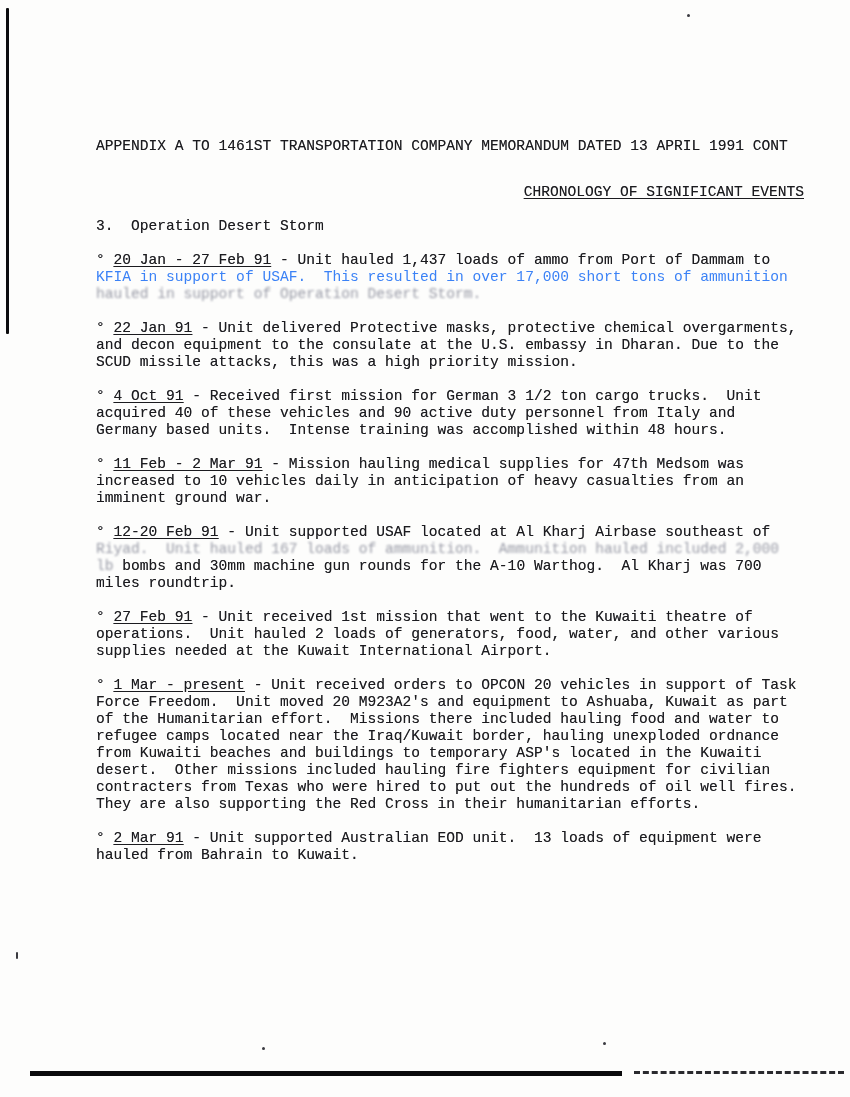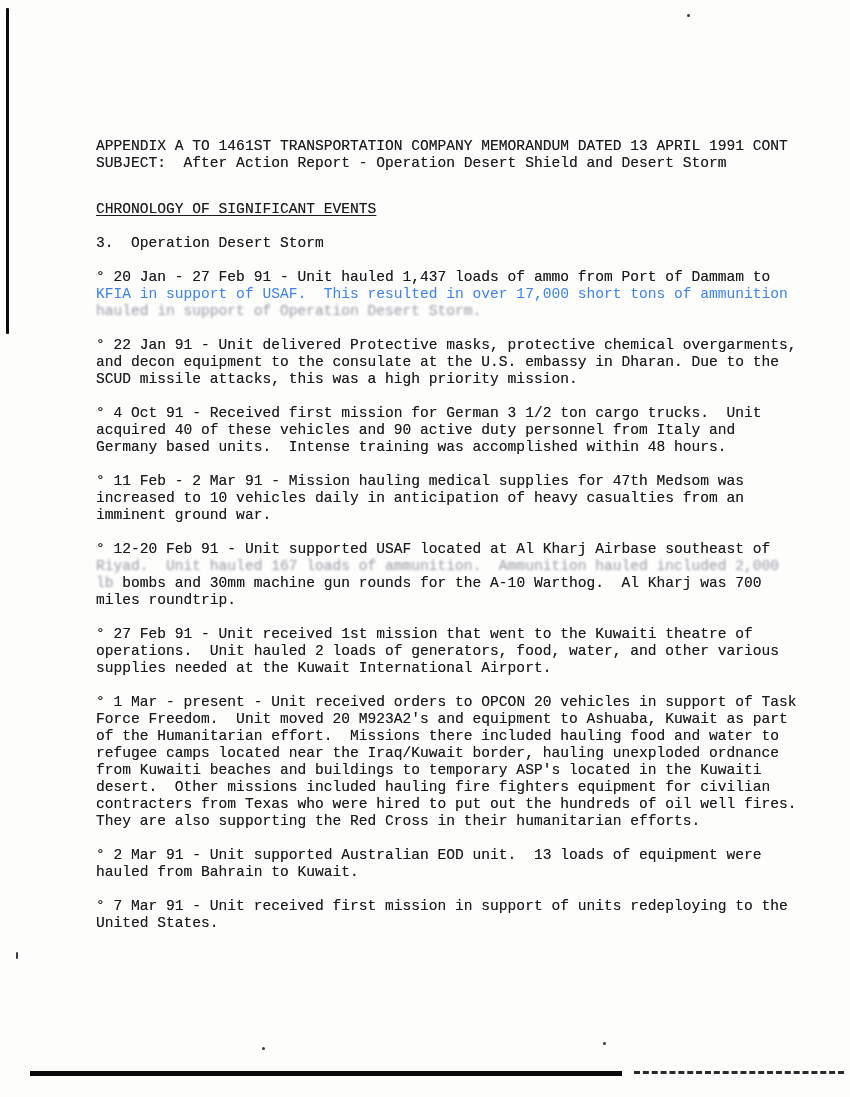--- a/index.html
+++ b/index.html
@@ -18,29 +18,29 @@
     position:absolute;
     left:96px;top:98px;width:708px;
     font-size:14.6px;line-height:17px;
     color:#1b1b1f;
     text-shadow:0 0 .4px rgba(20,20,25,.55);
     margin-top:40px;
   }
   .content p{margin:0;white-space:pre-wrap;word-break:normal;}
   .hdr-line{margin:0;}
   .doc-title{
-    text-align:left;
+    text-align:right;
     margin-top:29px !important;
     margin-bottom:17px !important;
   }
   .doc-title span{text-decoration:underline;text-underline-offset:2px;}
   .section-heading{margin-bottom:17px !important;}
   .entry{margin-bottom:17px !important;}
   .entry:last-child{margin-bottom:0 !important;}
-  .date{text-underline-offset:2px;}
+  .date{text-decoration:underline;text-underline-offset:2px;}
   .seg-normal{}
   .seg-faded{color:#3b82f6;filter:blur(.45px);text-shadow:none;}
   .seg-smudged{color:#989aa6;filter:blur(1px);text-shadow:none;}
   .edge-line{
     position:absolute;left:6px;top:8px;width:3px;height:326px;
     background:#0c0c0e;border-radius:1px;
   }
   .bottom-bar{
     position:absolute;left:30px;top:1071px;width:592px;height:5px;
     background:#0a0a0c;
@@ -57,36 +57,34 @@
 </style>
 </head>
 <body>
 
 <div class="page">
 
   <div class="edge-line"></div>
 
   <div class="content">
     <p class="hdr-line">APPENDIX A TO 1461ST TRANSPORTATION COMPANY MEMORANDUM DATED 13 APRIL 1991 CONT</p>
-    <p class="hdr-line">SUBJECT:  After Action Report - Operation Desert Shield and Desert Storm</p>
 
     <p class="doc-title"><span>CHRONOLOGY OF SIGNIFICANT EVENTS</span></p>
 
     <p class="section-heading">3.  Operation Desert Storm</p>
 
     <div id="entries">
         <p class="entry"><span class="bullet">° </span><span class="date">20 Jan - 27 Feb 91</span><span class="seg-normal"> - Unit hauled 1,437 loads of ammo from Port of Dammam to </span><span class="seg-faded">KFIA in support of USAF.  This resulted in over 17,000 short tons of ammunition </span><span class="seg-smudged">hauled in support of Operation Desert Storm.</span></p>
         <p class="entry"><span class="bullet">° </span><span class="date">22 Jan 91</span><span class="seg-normal"> - Unit delivered Protective masks, protective chemical overgarments, and decon equipment to the consulate at the U.S. embassy in Dharan. Due to the SCUD missile attacks, this was a high priority mission.</span></p>
         <p class="entry"><span class="bullet">° </span><span class="date">4 Oct 91</span><span class="seg-normal"> - Received first mission for German 3 1/2 ton cargo trucks.  Unit acquired 40 of these vehicles and 90 active duty personnel from Italy and Germany based units.  Intense training was accomplished within 48 hours.</span></p>
         <p class="entry"><span class="bullet">° </span><span class="date">11 Feb - 2 Mar 91</span><span class="seg-normal"> - Mission hauling medical supplies for 47th Medsom was increased to 10 vehicles daily in anticipation of heavy casualties from an imminent ground war.</span></p>
         <p class="entry"><span class="bullet">° </span><span class="date">12-20 Feb 91</span><span class="seg-normal"> - Unit supported USAF located at Al Kharj Airbase southeast of </span><span class="seg-smudged">Riyad.  Unit hauled 167 loads of ammunition.  Ammunition hauled included 2,000 lb </span><span class="seg-normal">bombs and 30mm machine gun rounds for the A-10 Warthog.  Al Kharj was 700 miles roundtrip.</span></p>
         <p class="entry"><span class="bullet">° </span><span class="date">27 Feb 91</span><span class="seg-normal"> - Unit received 1st mission that went to the Kuwaiti theatre of operations.  Unit hauled 2 loads of generators, food, water, and other various supplies needed at the Kuwait International Airport.</span></p>
         <p class="entry"><span class="bullet">° </span><span class="date">1 Mar - present</span><span class="seg-normal"> - Unit received orders to OPCON 20 vehicles in support of Task Force Freedom.  Unit moved 20 M923A2's and equipment to Ashuaba, Kuwait as part of the Humanitarian effort.  Missions there included hauling food and water to refugee camps located near the Iraq/Kuwait border, hauling unexploded ordnance from Kuwaiti beaches and buildings to temporary ASP's located in the Kuwaiti desert.  Other missions included hauling fire fighters equipment for civilian contracters from Texas who were hired to put out the hundreds of oil well fires. They are also supporting the Red Cross in their humanitarian efforts.</span></p>
         <p class="entry"><span class="bullet">° </span><span class="date">2 Mar 91</span><span class="seg-normal"> - Unit supported Australian EOD unit.  13 loads of equipment were hauled from Bahrain to Kuwait.</span></p>
-        <p class="entry"><span class="bullet">° </span><span class="date">7 Mar 91</span><span class="seg-normal"> - Unit received first mission in support of units redeploying to the United States.</span></p>
       </div>
   </div>
 
   <div class="bottom-bar"></div>
   <div class="bottom-dashes"></div>
 
   <div class="speck s1"></div>
   <div class="speck s2"></div>
   <div class="speck s3"></div>
   <div class="speck s4"></div>

